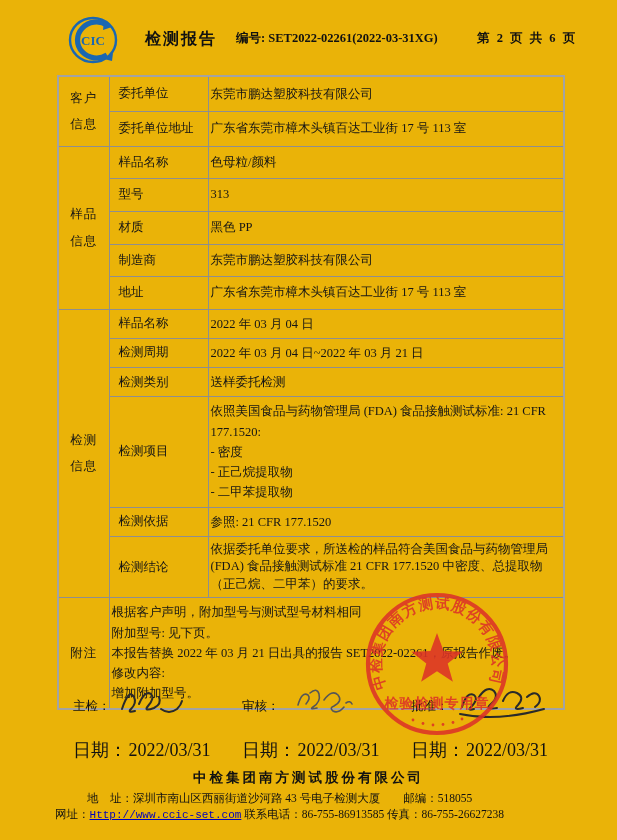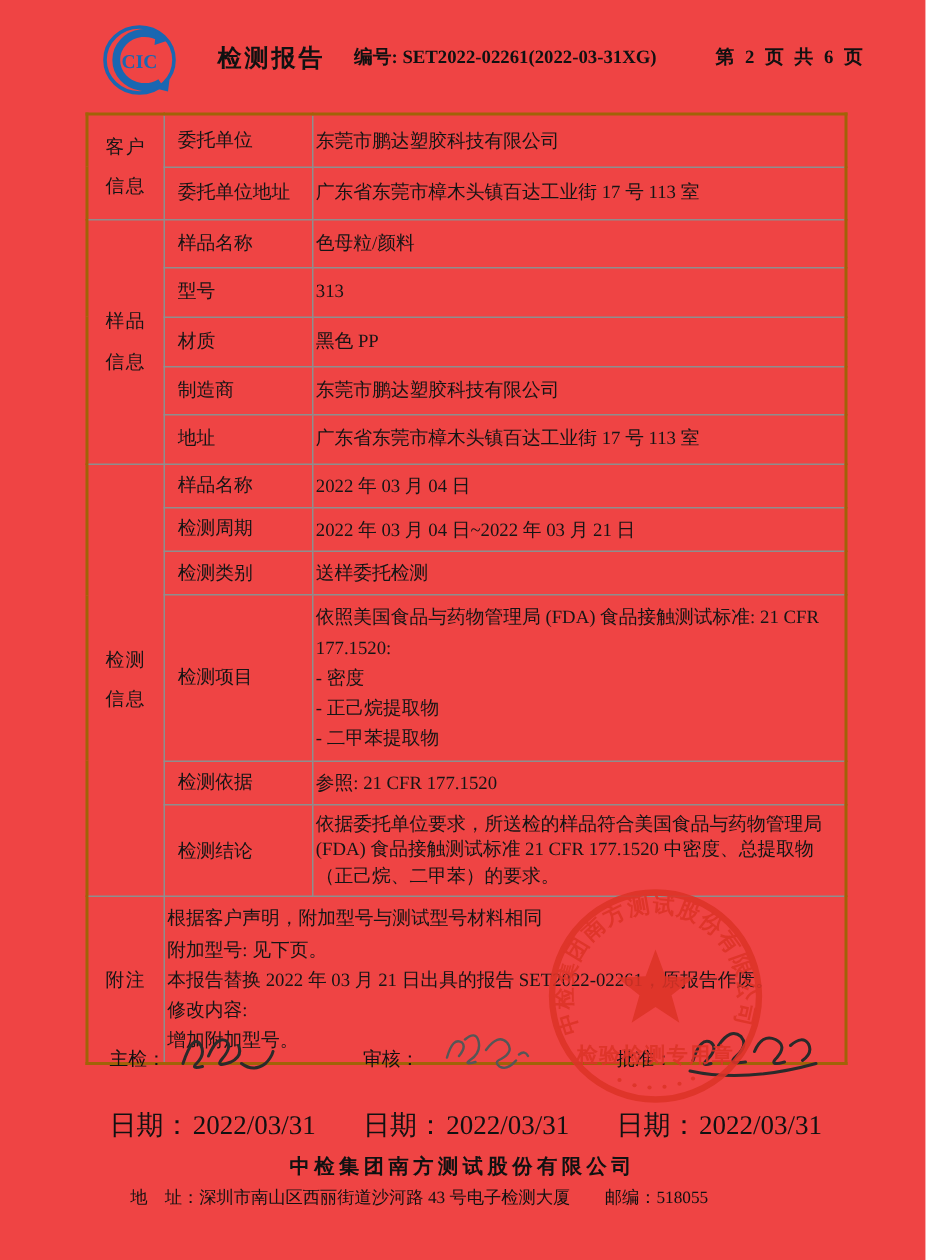--- a/index.html
+++ b/index.html
@@ -1,27 +1,27 @@
 <!DOCTYPE html>
 <html><head>
 <meta charset="utf-8">
 <style>
   html,body{margin:0;padding:0;background:#fff;}
-  #page{position:relative;width:617px;height:840px;background:#ef4444;overflow:hidden;
+  #page{position:relative;width:617px;height:840px;background:#eab308;overflow:hidden;
         font-family:"Liberation Serif","DejaVu Serif",serif;color:#111;}
 
   
   .hdr-logo{position:absolute;left:60px;top:14px;}
   .hdr-title{position:absolute;left:145px;top:29px;font-size:16px;font-weight:bold;letter-spacing:2px;}
   .hdr-no{position:absolute;left:236px;top:30px;font-size:12.5px;font-weight:bold;text-align:center;}
   .hdr-pages{position:absolute;left:477px;top:30px;font-size:12.5px;font-weight:bold;letter-spacing:2px;}
 
   
   table.report{position:absolute;left:57px;top:75px;width:506px;border-collapse:collapse;
-               table-layout:fixed;border:2px solid #a16207;}
+               table-layout:fixed;border:2px solid #a3a3a3;}
   table.report td{border:1px solid #8e8e8e;font-size:12.5px;color:#151515;overflow:hidden;}
   td.sec{text-align:center;padding:0 11px;line-height:2.1;letter-spacing:1px;}
   td.fld{padding:2px 4px 2px 9px;vertical-align:middle;}
   td.val{padding:4px 2px;vertical-align:middle;white-space:pre-line;line-height:1.62;}
 
   
   .signoff{position:absolute;left:57px;top:688px;width:506px;display:grid;
            grid-template-columns:169px 169px 168px;}
   .sig-col{position:relative;}
   .sig-row{display:flex;align-items:center;height:36px;padding-left:16px;font-size:12.5px;}
@@ -194,14 +194,19 @@
         <circle cx="-14" cy="59.5" r="1.4"></circle>
         <circle cx="-4" cy="61" r="1.4"></circle>
       <circle cx="6" cy="60.5" r="1.4"></circle>
         <circle cx="16" cy="58.5" r="1.4"></circle>
         <circle cx="25" cy="55" r="1.4"></circle>
     </g>
   </svg>
 
   <div class="footer-company">中检集团南方测试股份有限公司</div>
   <div class="footer-line f1">地　址：深圳市南山区西丽街道沙河路 43 号电子检测大厦　　邮编：518055</div>
+  <div class="footer-line f2">
+    <span>网址：</span><a class="url" href="#">Http://www.ccic-set.com</a>
+    <span>联系电话：86-755-86913585</span>
+    <span>传真：86-755-26627238</span>
+  </div>
 
 </div>
 
 </body></html>

